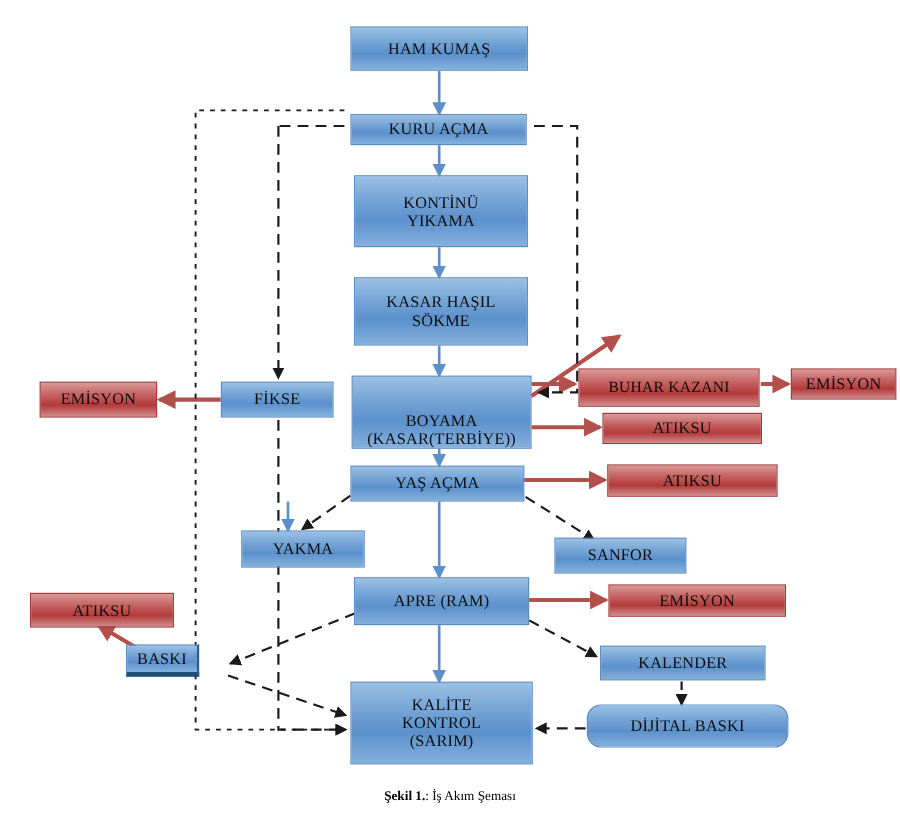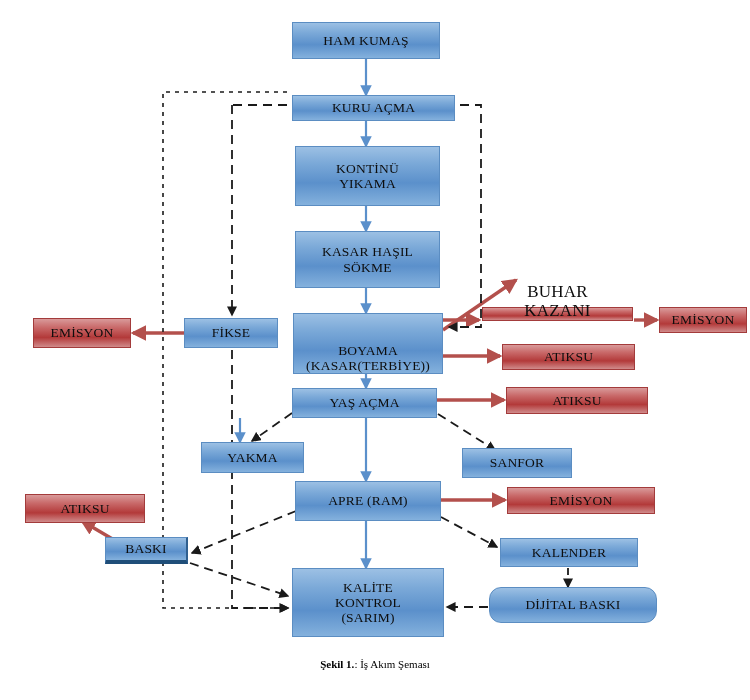--- a/index.html
+++ b/index.html
@@ -92,21 +92,21 @@
       <path d="M232,350 L232,608 L288,608" stroke-dasharray="9,6" marker-end="url(#arrow-black)"></path>
 
       <path d="M287,92 L163,92 L163,608 L288,608" stroke-dasharray="4,5" stroke-width="1.6" marker-end="url(#arrow-black)"></path>
     </g>
   </svg>
 
   <div class="node blue" style="left:292px;top:22px;width:148px;height:37px;font-size:13.5px;">
     <span class="lbl">HAM KUMAŞ</span>
   </div>
 
-  <div class="node blue" style="left:292px;top:95px;width:163px;height:26px;font-size:13.5px;">
+  <div class="node blue" style="left:292px;top:95px;width:147px;height:26px;font-size:13.5px;">
     <span class="lbl">KURU AÇMA</span>
   </div>
 
   <div class="node blue" style="left:295px;top:146px;width:145px;height:60px;font-size:13.5px;white-space:pre-line;">
     <span class="lbl">KONTİNÜ
 YIKAMA</span>
   </div>
 
   <div class="node blue" style="left:295px;top:231px;width:145px;height:57px;font-size:13.5px;white-space:pre-line;">
     <span class="lbl">KASAR HAŞIL
@@ -131,40 +131,40 @@
   </div>
 
   <div class="node blue" style="left:462px;top:448px;width:110px;height:30px;font-size:13.5px;">
     <span class="lbl">SANFOR</span>
   </div>
 
   <div class="node blue" style="left:295px;top:481px;width:146px;height:40px;font-size:13.5px;">
     <span class="lbl">APRE (RAM)</span>
   </div>
 
-  <div class="node blue emboss" style="left:105px;top:537px;width:83px;height:27px;font-size:13.5px;">
+  <div class="node blue emboss" style="left:105px;top:537px;width:61px;height:27px;font-size:13.5px;">
     <span class="lbl">BASKI</span>
   </div>
 
   <div class="node blue" style="left:500px;top:538px;width:138px;height:29px;font-size:13.5px;">
     <span class="lbl">KALENDER</span>
   </div>
 
   <div class="node blue" style="left:489px;top:587px;width:168px;height:36px;font-size:13.5px;border-radius:12px;">
     <span class="lbl">DİJİTAL BASKI</span>
   </div>
 
   <div class="node blue" style="left:292px;top:568px;width:152px;height:69px;font-size:13.5px;white-space:pre-line;justify-content:center;">
     <span class="lbl">KALİTE
 KONTROL
 (SARIM)</span>
   </div>
 
 
-  <div class="node red" style="left:482px;top:307px;width:151px;height:14px;font-size:17px;align-items:flex-end;">
+  <div class="node red" style="left:482px;top:307px;width:151px;height:32px;font-size:13px;">
     <span class="lbl">BUHAR KAZANI</span>
   </div>
 
   <div class="node red" style="left:659px;top:307px;width:88px;height:26px;font-size:13.5px;">
     <span class="lbl">EMİSYON</span>
   </div>
 
   <div class="node red" style="left:502px;top:344px;width:133px;height:26px;font-size:13.5px;">
     <span class="lbl">ATIKSU</span>
   </div>

